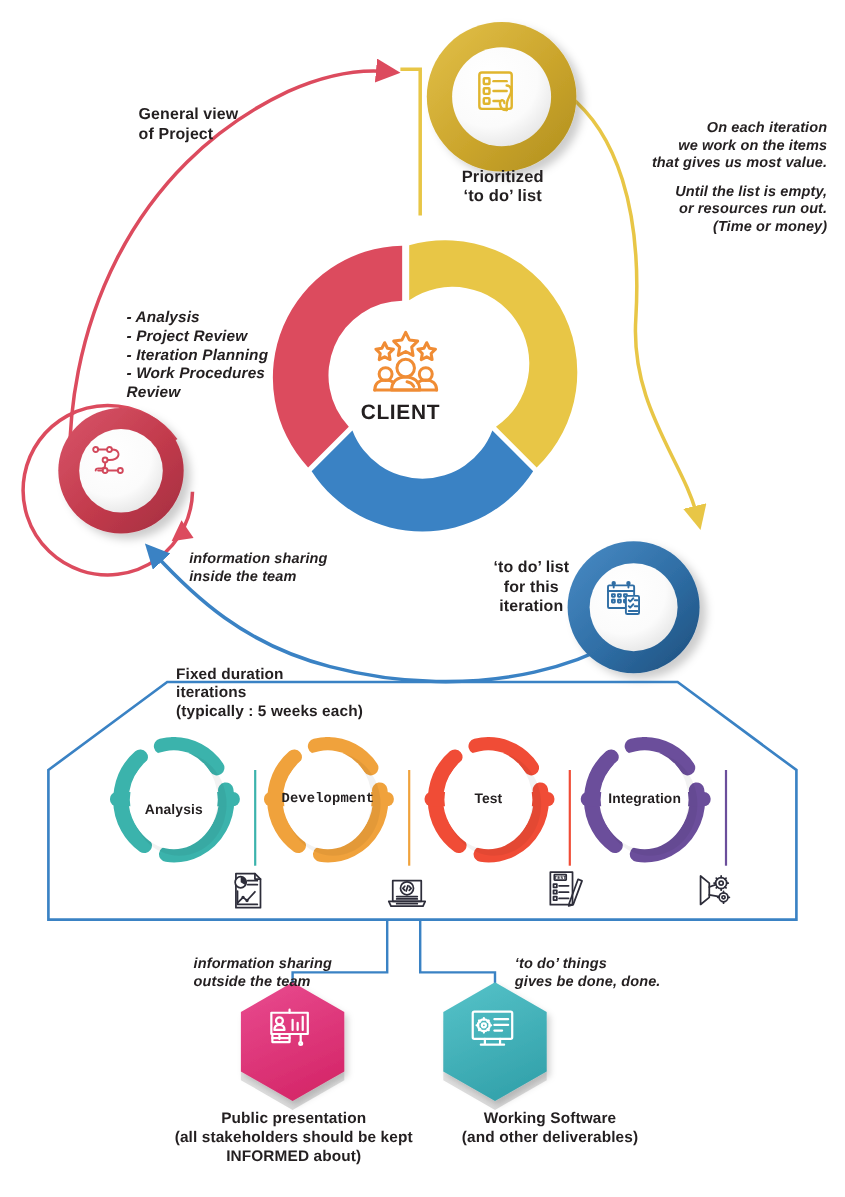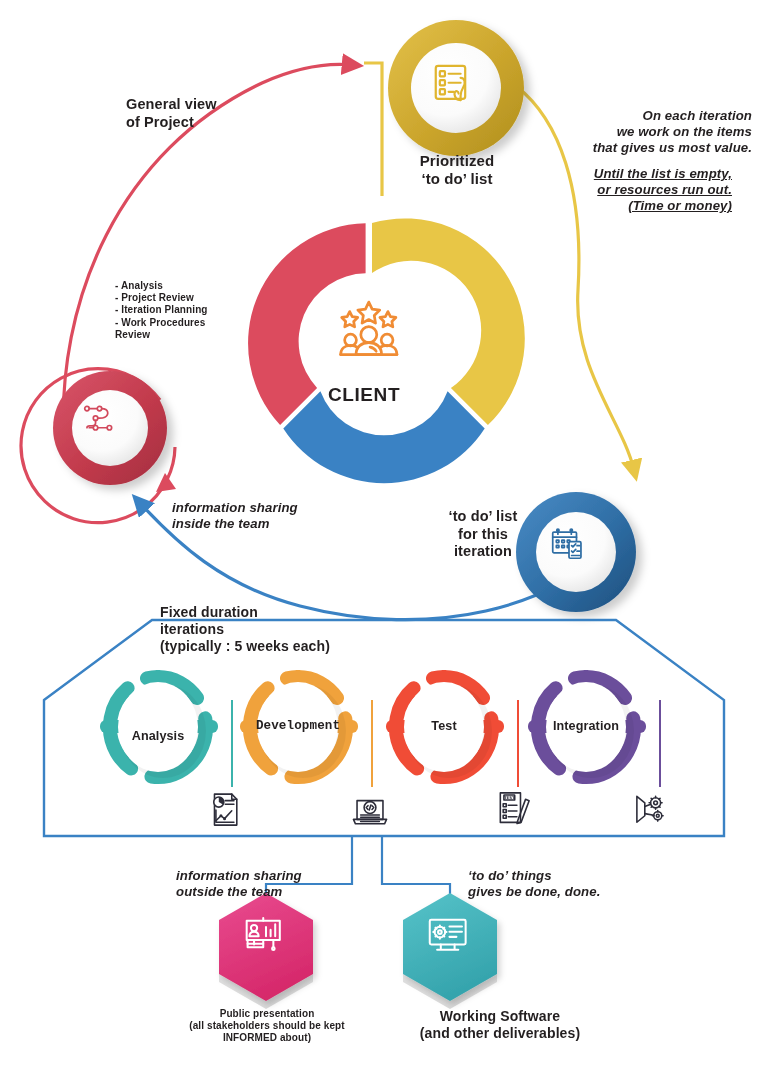--- a/index.html
+++ b/index.html
@@ -322,38 +322,38 @@
         <path d="M244 160 L 380 160"></path>
         <path d="M244 216 L 320 216"></path>
       </g>
     </g>
 
   </svg>
 
   <div class="lbl b l" style="left:126px; top:96px; width:200px; font-size:14.5px;">General view
 of Project</div>
 
-  <div class="lbl b l" style="left:115px; top:280px; width:210px; font-size:10px;">- Analysis
+  <div class="lbl b l" style="left:115px; top:280px; width:210px; font-size:14px;font-style:italic;">- Analysis
 - Project Review
 - Iteration Planning
 - Work Procedures
    Review</div>
 
   <div class="lbl it r" style="left:548px; top:108px; width:204px; font-size:13.2px;">On each iteration
 we work on the items
 that gives us most value.</div>
 
-  <div class="lbl it r" style="left:528px; top:166px; width:204px; font-size:13.2px;text-decoration:underline;">Until the list is empty,
+  <div class="lbl it r" style="left:548px; top:166px; width:204px; font-size:13.2px;">Until the list is empty,
 or resources run out.
 (Time or money)</div>
 
   <div class="lbl b c" style="left:386px; top:152px; width:142px; font-size:15px;">Prioritized
 ‘to do’ list</div>
 
-  <div class="lbl b c" style="left:309px; top:383px; width:110px; font-size:19px; letter-spacing:0.6px;">CLIENT</div>
+  <div class="lbl b c" style="left:309px; top:364px; width:110px; font-size:19px; letter-spacing:0.6px;">CLIENT</div>
 
   <div class="lbl it l" style="left:172px; top:500px; width:200px; font-size:13.2px;">information sharing
 inside the team</div>
 
   <div class="lbl b c" style="left:428px; top:508px; width:110px; font-size:14.5px;">‘to do’ list
 for this
 iteration</div>
 
   <div class="lbl b l" style="left:160px; top:604px; width:250px; font-size:14px;">Fixed duration
 iterations
@@ -363,20 +363,20 @@
   <div class="lbl b c" style="left:248px; top:719px; width:100px; font-size:12.6px;font-family:Liberation Mono, monospace;">Development</div>
   <div class="lbl b c" style="left:404px; top:719px; width:80px; font-size:12.6px;">Test</div>
   <div class="lbl b c" style="left:538px; top:719px; width:96px; font-size:12.6px;">Integration</div>
 
   <div class="lbl it l" style="left:176px; top:868px; width:200px; font-size:13.2px;">information sharing
 outside the team</div>
 
   <div class="lbl it l" style="left:468px; top:868px; width:220px; font-size:13.2px;">‘to do’ things
 gives be done, done.</div>
 
-  <div class="lbl b c" style="left:136px; top:1008px; width:262px; font-size:10px;text-align:center;">Public presentation
+  <div class="lbl b c" style="left:136px; top:1008px; width:262px; font-size:14px;text-align:center;">Public presentation
 (all stakeholders should be kept
 INFORMED about)</div>
 
   <div class="lbl b c" style="left:400px; top:1008px; width:200px; font-size:14px;">Working Software
 (and other deliverables)</div>
 
 </div>
 
 </body></html>

